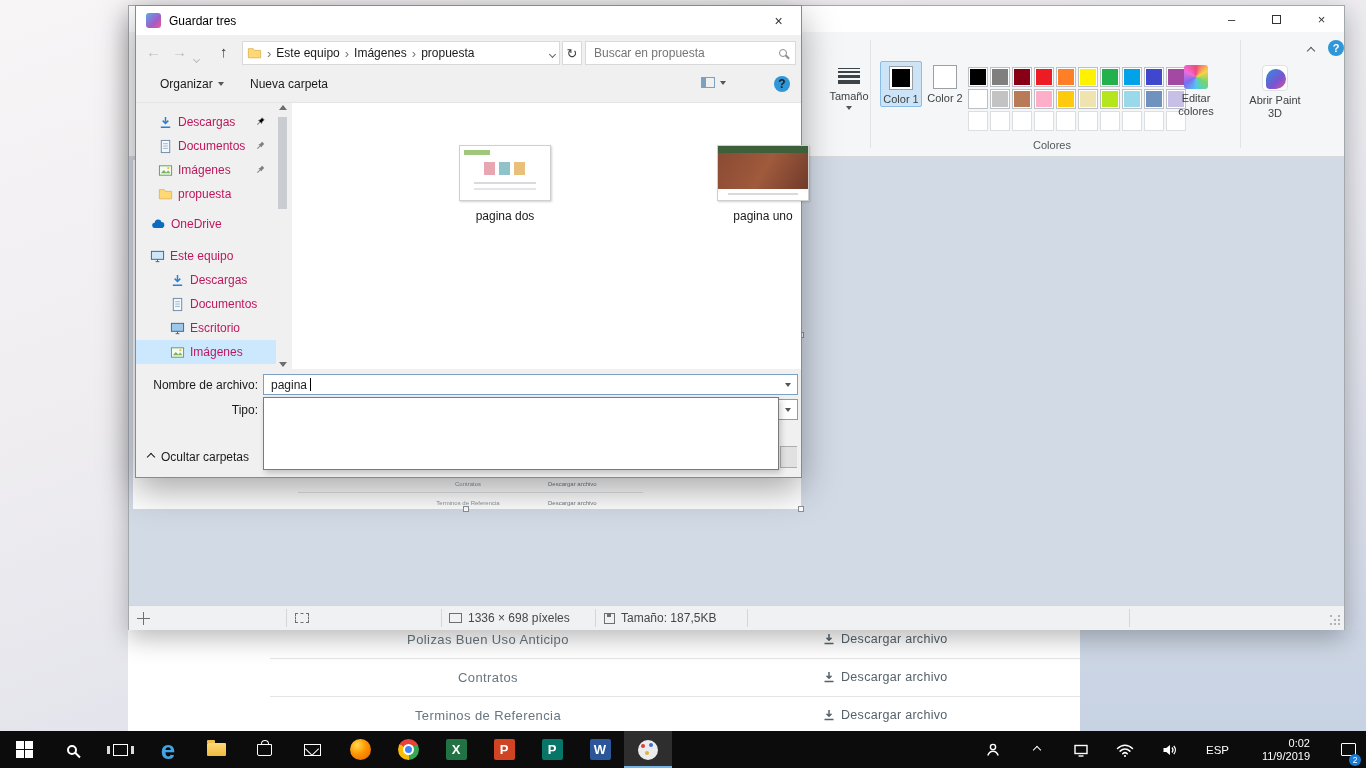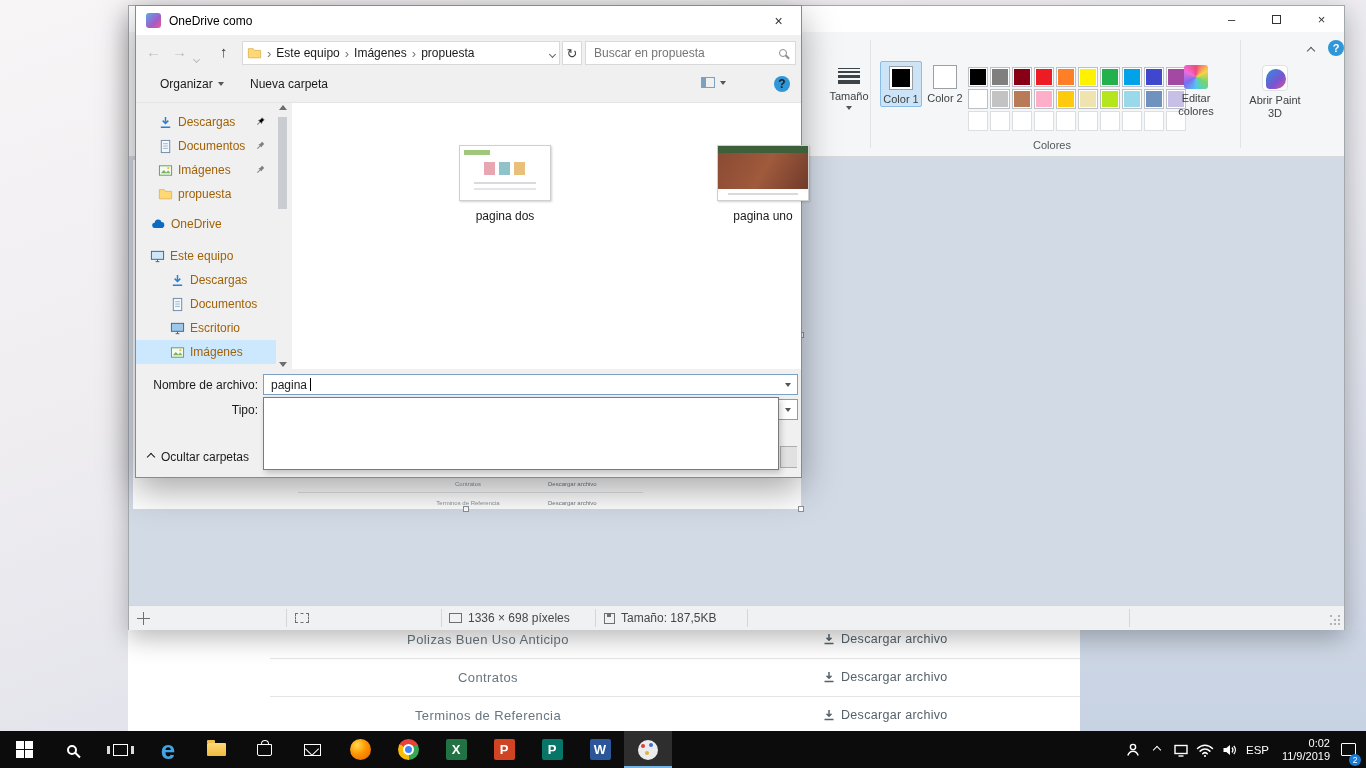--- a/index.html
+++ b/index.html
@@ -102,21 +102,21 @@
   .bc-dd{margin-left:auto;color:#666}
   .refresh-btn{position:absolute;left:426px;top:1px;width:20px;height:24px;background:#fff;border:1px solid #d9d9d9;display:flex;align-items:center;justify-content:center;color:#3e4347;font-size:13px}
   .searchbox{position:absolute;left:449px;top:1px;width:211px;height:24px;background:#fff;border:1px solid #d9d9d9;display:flex;align-items:center;padding:0 8px;color:#757575;font-size:12px}
   .mag{width:8px;height:8px;border:1.6px solid #8a8f94;border-radius:50%;position:relative;margin-left:auto}
   .mag::after{content:"";position:absolute;width:5px;height:1.6px;background:#8a8f94;transform:rotate(45deg);right:-4px;bottom:-2px}
   .dlg-toolbar{position:absolute;left:0;top:66px;width:100%;height:28px}
   .tbt{position:absolute;top:5px;font-size:12px;color:#1a1a1a;display:flex;align-items:center;gap:5px}
   .views-ico{width:14px;height:11px;border:1.4px solid #7ba0c0;border-left-width:5px}
   .dlg-hr{position:absolute;left:0;top:96px;width:100%;height:1px;background:#e5e5e5}
   .sb{position:absolute;left:0;top:97px;width:140px;height:266px;overflow:hidden}
-  .sb-item{position:absolute;left:0;width:140px;height:24px;display:flex;align-items:center;gap:5px;font-size:12px;color:#a16207}
+  .sb-item{position:absolute;left:0;width:140px;height:24px;display:flex;align-items:center;gap:5px;font-size:12px;color:#be185d}
   .sb-item.q{padding-left:22px} .sb-item.r{padding-left:14px} .sb-item.c{padding-left:34px}
   .sb-item.selected{background:#cce8ff}
   .sb-lbl{white-space:nowrap}
   .pin{margin-left:auto;margin-right:10px}
   .sb-scroll{position:absolute;left:141px;top:97px;width:12px;height:266px;background:#f0f0f0}
   .sb-up{position:absolute;left:2px;top:2px;width:0;height:0;border-left:4px solid transparent;border-right:4px solid transparent;border-bottom:5px solid #6d6d6d}
   .sb-dn{position:absolute;left:2px;bottom:2px;width:0;height:0;border-left:4px solid transparent;border-right:4px solid transparent;border-top:5px solid #6d6d6d}
   .sb-thumb{position:absolute;left:1px;top:14px;width:9px;height:92px;background:#c9cdd1}
   .files{position:absolute;left:156px;top:97px;width:509px;height:266px;background:#fff}
   .file-item{position:absolute;top:42px;width:110px;display:flex;flex-direction:column;align-items:center;gap:8px}
@@ -153,21 +153,21 @@
   .cr-ico{width:21px;height:21px;border-radius:50%;background:conic-gradient(from -60deg,#ea4335 0 33%,#34a853 0 66%,#fbbc05 0 100%);position:relative}
   .cr-ico::before{content:"";position:absolute;left:5px;top:5px;width:11px;height:11px;border-radius:50%;background:#fff}
   .cr-ico::after{content:"";position:absolute;left:7px;top:7px;width:7px;height:7px;border-radius:50%;background:#4285f4}
   .tile{width:21px;height:21px;border-radius:2px;color:#fff;font-weight:bold;font-size:13px;display:flex;align-items:center;justify-content:center}
   .xl{background:#217346} .pp{background:#d04423} .pb{background:#077568} .wd{background:#2b579a}
   .paint-ico{width:20px;height:20px;border-radius:50%;background:#ececec;position:relative}
   .paint-ico i{position:absolute;width:4px;height:4px;border-radius:50%}
   .paint-ico i:nth-child(1){left:3px;top:4px;background:#e03c3c}
   .paint-ico i:nth-child(2){left:11px;top:3px;background:#3c6ee0}
   .paint-ico i:nth-child(3){left:7px;top:11px;background:#e0b43c}
-  .tb-tray{position:absolute;right:0;top:0;height:37px;display:flex;align-items:center;gap:0;padding-right:6px}
+  .tb-tray{position:absolute;right:0;top:0;height:37px;display:flex;align-items:center;gap:20px;padding-right:6px}
   .tray-ico{width:24px;height:37px;display:flex;align-items:center;justify-content:center;position:relative}
   .tray-chev{color:#fff;width:6px;height:6px}
   .tray-lang{color:#fff;font-size:11.5px;padding:0 5px}
   .tray-clock{color:#fff;font-size:11px;line-height:13px;text-align:right;padding:0 6px;min-width:62px}
   .ac-ico{width:15px;height:13px;border:1.5px solid #fff;border-radius:1px}
   .ac-badge{position:absolute;right:-1px;bottom:2px;min-width:12px;height:12px;border-radius:50%;background:#1979d3;color:#fff;font-size:8.5px;display:flex;align-items:center;justify-content:center}
 </style>
 </head>
 <body>
 
@@ -327,21 +327,21 @@
       <div class="st-sep" style="left:1000px"></div>
       <div class="grip">
           <i></i>
         </div>
     </div>
   </div>
 
   <div id="dlg">
     <div class="dlg-title">
       <span class="paint-app-icon"></span>
-      <span class="dlg-title-text">OneDrive como</span>
+      <span class="dlg-title-text">Guardar tres</span>
       <span class="dlg-close">
           <span class="g-close"></span>
         </span>
     </div>
 
     <div class="navrow">
       <span class="navico g-back dis" style="left:10px"></span>
       <span class="navico g-fwd dis" style="left:36px"></span>
       <span class="navico dis" style="left:58px;top:8px"><span class="chev" style="width:5px;height:5px"></span></span>
       <span class="navico g-up ena" style="left:84px"></span>

